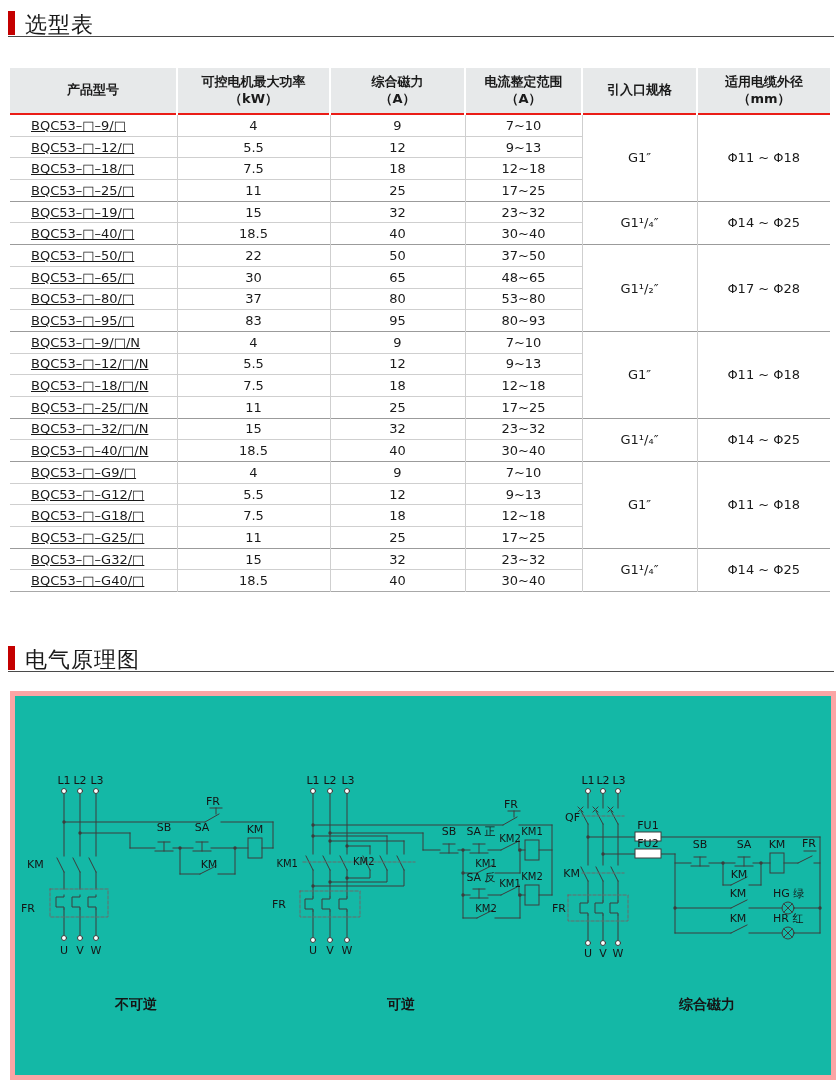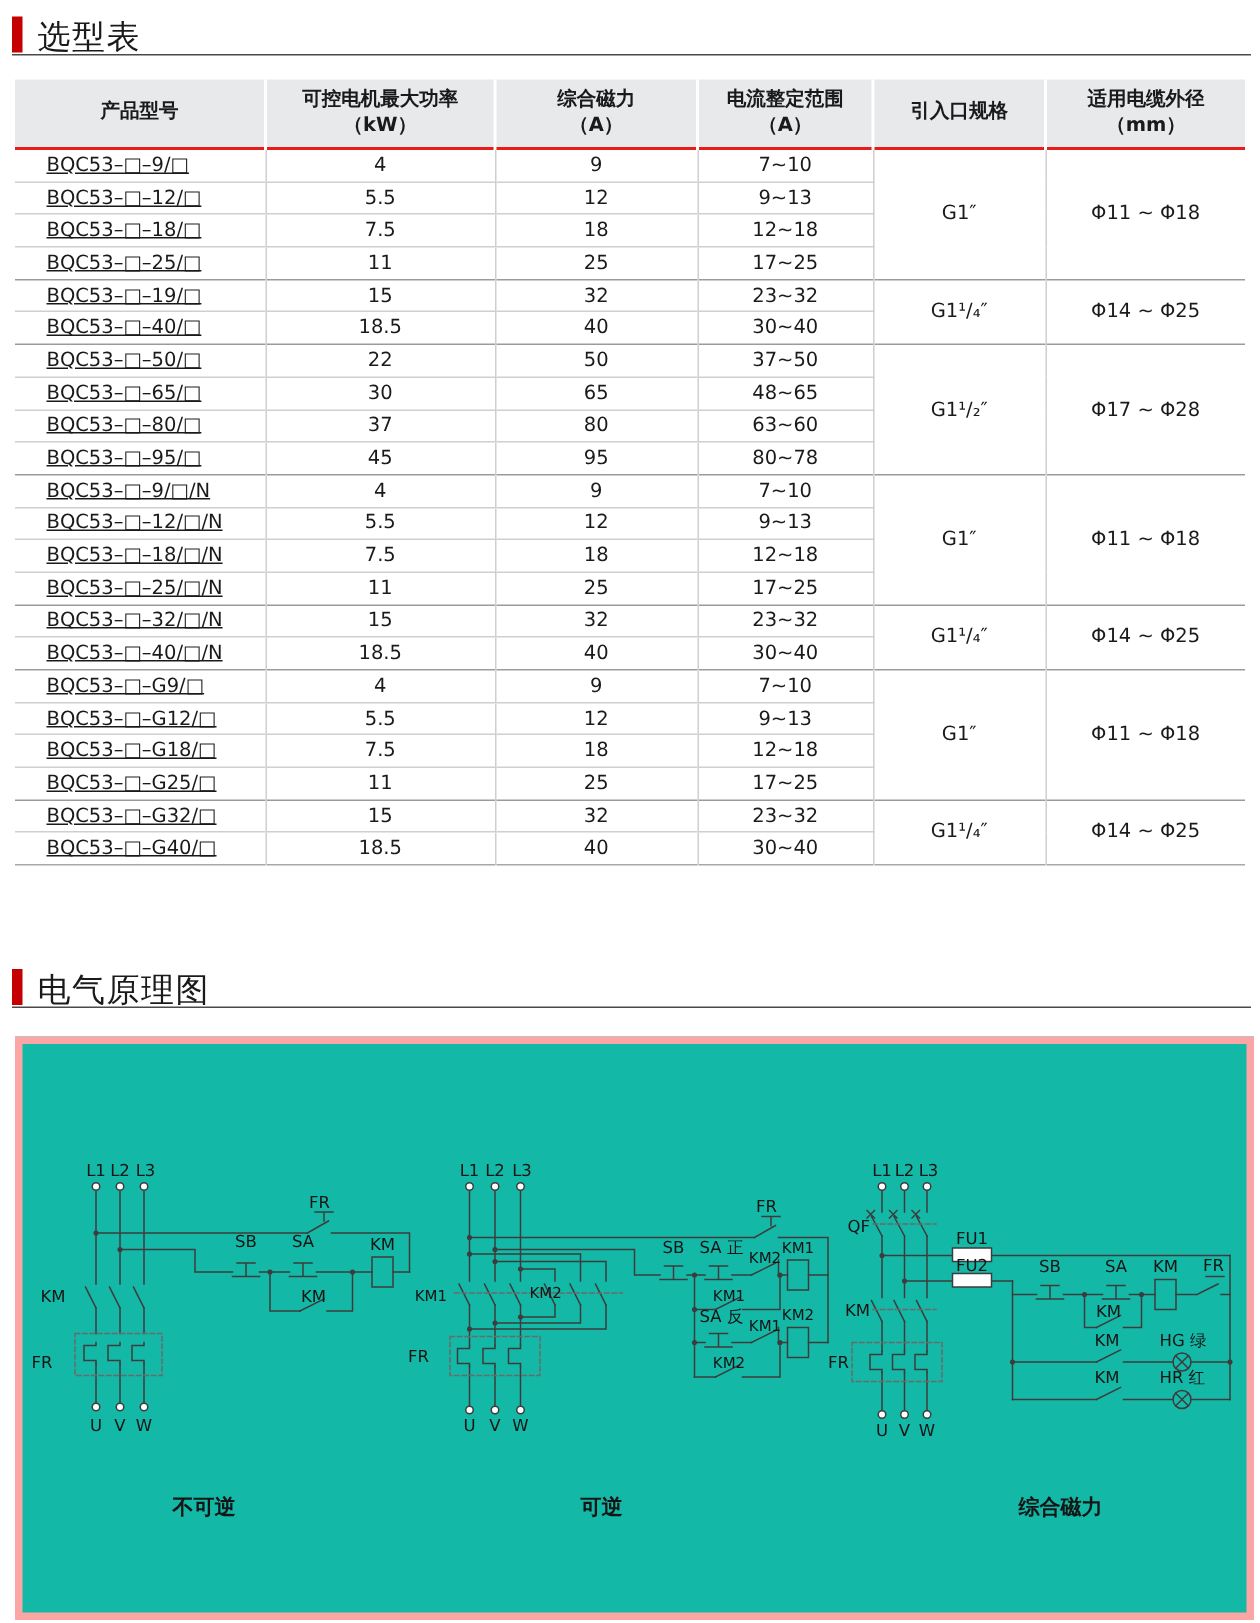--- a/index.html
+++ b/index.html
@@ -3,21 +3,21 @@
 <meta charset="utf-8">
 <style>
   html,body{margin:0;padding:0;background:#fff;}
   body{width:840px;height:1082px;position:relative;overflow:hidden;
        font-family:"DejaVu Sans","Liberation Sans",sans-serif;color:#1a1a1a;}
   .sec-bar{position:absolute;width:7px;height:24px;}
   .sec-title{position:absolute;font-size:22px;font-weight:normal;letter-spacing:1px;}
   .sec-rule{position:absolute;left:8px;width:826px;height:1px;background:#4a4a4a;}
 
   
-  #sel-table{position:absolute;left:10px;top:53px;width:820px;border-collapse:collapse;
+  #sel-table{position:absolute;left:10px;top:68px;width:820px;border-collapse:collapse;
              table-layout:fixed;border-bottom:1px solid #a8a8a8;}
   #sel-table col.c1{width:167px}#sel-table col.c2{width:153px}#sel-table col.c3{width:135px}
   #sel-table col.c4{width:117px}#sel-table col.c5{width:115px}#sel-table col.c6{width:133px}
   #sel-table th{background:#e7e9ea;font-size:13px;font-weight:bold;height:45px;
                 padding:0;white-space:pre-line;line-height:1.25;border-left:2px solid #fff;}
   #sel-table th:first-child{border-left:none;}
   #sel-table thead tr{border-bottom:2px solid #ea1c16;}
   #sel-table td{font-size:13px;height:20.7px;padding:0;text-align:center;
                 border-top:1px solid #cfcfcf;border-left:1px solid #cfcfcf;}
   #sel-table tbody tr:first-child td{border-top:none;}
@@ -121,27 +121,27 @@
       <tr>
         <td class="model-cell">BQC53–□–65/□</td>
         <td>30</td>
         <td>65</td>
         <td>48~65</td>
       </tr>
       <tr>
         <td class="model-cell">BQC53–□–80/□</td>
         <td>37</td>
         <td>80</td>
-        <td>63~60</td>
+        <td>53~80</td>
       </tr>
       <tr>
         <td class="model-cell">BQC53–□–95/□</td>
-        <td>45</td>
+        <td>83</td>
         <td>95</td>
-        <td>80~78</td>
+        <td>80~93</td>
       </tr>
       <tr class="group-start">
         <td class="model-cell">BQC53–□–9/□/N</td>
         <td>4</td>
         <td>9</td>
         <td>7~10</td>
         <td rowspan="4" class="merge-cell">G1″</td>
         <td rowspan="4" class="merge-cell">Φ11 ~ Φ18</td>
       </tr>
       <tr>

